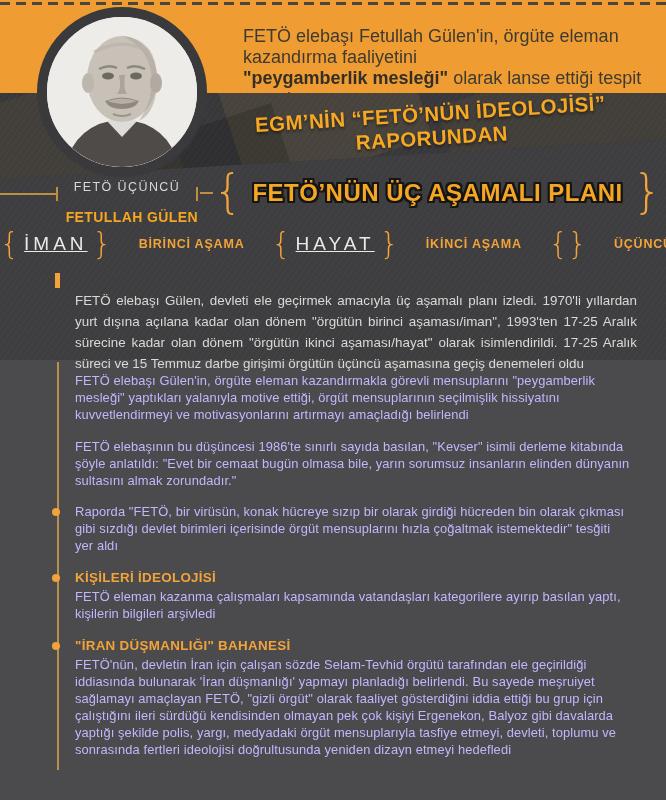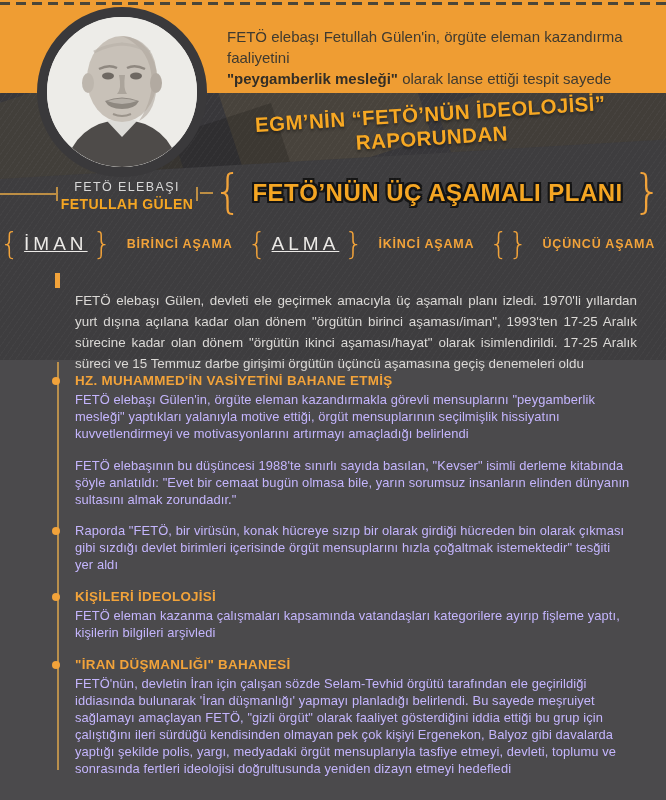--- a/index.html
+++ b/index.html
@@ -3,22 +3,22 @@
 <meta charset="utf-8">
 <style>
   html,body{margin:0;padding:0;background:#222;}
   .page{position:relative;width:666px;height:800px;overflow:hidden;
         font-family:"Liberation Sans","DejaVu Sans",sans-serif;
         background:#4B4A4C;}
   
   .band-orange{position:absolute;top:0;left:0;width:666px;height:93px;background:#EF9D33;}
   .dashed-top{position:absolute;top:2px;left:0;right:0;height:3px;
       background:repeating-linear-gradient(90deg,#4A4639 0 10px,transparent 10px 16px);}
-  .top-note{position:absolute;top:26px;left:227px;width:420px;
-      font-size:15px;line-height:21px;color:#3F3A30;}
+  .top-note{position:absolute;top:26px;left:243px;width:420px;
+      font-size:18px;line-height:21px;color:#3F3A30;}
   .top-note b{color:#332E26;}
   
   .plan-area{position:absolute;top:93px;left:0;width:666px;height:267px;background:#3E3D3F;
       background-image:repeating-linear-gradient(125deg,rgba(255,255,255,.025) 0 1px,transparent 1px 5px);}
   .camo-band{position:absolute;top:0;left:0;width:666px;height:86px;background:#38373A;
       background-image:repeating-linear-gradient(125deg,rgba(255,255,255,.03) 0 1px,transparent 1px 5px);
       clip-path:polygon(0 0,100% 0,100% 54%,0 100%);overflow:hidden;}
   .camo-band .patch{position:absolute;}
   .p1{left:-30px;top:-10px;width:200px;height:120px;background:rgba(142,120,62,.12);transform:rotate(-18deg);}
   .p2{left:230px;top:-34px;width:190px;height:110px;background:rgba(155,130,75,.16);transform:rotate(-18deg);}
@@ -30,38 +30,38 @@
   
   .portrait{position:absolute;top:7px;left:37px;width:150px;height:150px;border-radius:50%;
       border:10px solid #3A393B;background:#ECEBE7;overflow:hidden;z-index:5;}
   .portrait svg{display:block;}
   
   .cap-line{position:absolute;top:100px;left:0;width:56px;height:2px;background:#BD8E44;}
   .tick{position:absolute;top:94px;width:2px;height:14px;background:#BD8E44;}
   .tick.t1{left:56px;} .tick.t2{left:196px;}
   .caption{position:absolute;top:87px;left:56px;width:142px;text-align:center;}
   .cap1{font-size:12.5px;letter-spacing:1.4px;color:#D8D8D8;}
-  .cap2{font-size:14px;font-weight:800;letter-spacing:.4px;color:#F5A623;margin-top:2px;}
+  .cap2{font-size:14px;font-weight:800;letter-spacing:.4px;color:#F5A623;margin-top:15px;text-align:right;}
   
   .title-row{position:absolute;top:76px;left:200px;right:0;height:48px;display:flex;align-items:center;}
   .hline{height:2px;background:#BD8E44;}
   .title-row .lead{width:32px;}
   .title-row .trail{flex:1;margin-right:4px;}
   .brace{color:#F2A33A;font-weight:200;line-height:1;font-family:"DejaVu Sans",sans-serif;}
   .brace.lg{font-size:46px;transform:translateY(-2px);}
   .brace.sm{font-size:30px;}
   .plan-title{padding:0 10px;font-size:24px;font-weight:800;letter-spacing:.5px;color:#F5A623;white-space:nowrap;
       text-shadow:-2px -2px 0 #151515,2px -2px 0 #151515,-2px 2px 0 #151515,2px 2px 0 #151515,
                   -2px 0 0 #151515,2px 0 0 #151515,0 -2px 0 #151515,0 2px 0 #151515;}
   
   .stage-row{position:absolute;top:131px;left:0;right:0;height:40px;display:flex;align-items:center;}
   .stage-row .lead{width:62px;}
   .stage-row .trail{flex:1;margin-left:12px;}
   .stage-term{font-size:19px;letter-spacing:4px;color:#ECEAE7;padding:0 5px;white-space:nowrap;text-decoration:underline;}
-  .stage-label{font-size:12.5px;font-weight:800;letter-spacing:.8px;color:#F2A33A;margin:0 15px;white-space:nowrap;}
+  .stage-label{font-size:12.5px;font-weight:800;letter-spacing:.8px;color:#F2A33A;margin:0 27px;white-space:nowrap;}
   
   .intro-bar{position:absolute;top:180px;left:55px;width:5px;height:15px;background:#F2A33A;}
   .intro{position:absolute;top:184px;left:75px;width:562px;font-size:13.4px;line-height:21px;
       color:#DBD9D6;text-align:justify;}
   
   .content{position:absolute;top:360px;left:0;right:0;bottom:0;padding:13px 36px 0 75px;box-sizing:border-box;}
   .timeline{position:absolute;left:57px;top:2px;width:2px;height:408px;background:#B98F4C;}
   .report-section{margin:0 0 15px 0;}
   .sec-head{position:relative;margin:0 0 4px 0;font-size:13.4px;font-weight:800;
       letter-spacing:.3px;color:#F2A33A;}
@@ -88,40 +88,40 @@
       <div class="patch p2"></div>
       <div class="patch p3"></div>
       <div class="patch p4"></div>
       <div class="egm-ribbon">EGM’NİN “FETÖ’NÜN İDEOLOJİSİ” RAPORUNDAN</div>
     </div>
 
     <div class="cap-line"></div>
     <div class="tick t1"></div>
     <div class="tick t2"></div>
     <div class="caption">
-      <div class="cap1">FETÖ ELEBAŞI</div>
+      <div class="cap1">FETÖ ÜÇÜNCÜ</div>
       <div class="cap2">FETULLAH GÜLEN</div>
     </div>
 
     <div class="title-row">
       <div class="hline lead"></div>
       <span class="brace lg">{</span>
       <span class="plan-title">FETÖ’NÜN ÜÇ AŞAMALI PLANI</span>
       <span class="brace lg">}</span>
       <div class="hline trail"></div>
     </div>
 
     <div class="stage-row">
       <div class="hline lead"></div>
       <span class="brace sm">{</span>
       <span class="stage-term">İMAN</span>
       <span class="brace sm">}</span>
       <span class="stage-label">BİRİNCİ AŞAMA</span>
       <span class="brace sm">{</span>
-      <span class="stage-term">ALMA</span>
+      <span class="stage-term">HAYAT</span>
       <span class="brace sm">}</span>
       <span class="stage-label">İKİNCİ AŞAMA</span>
       <span class="brace sm">{</span>
       <span class="brace sm">}</span>
       <span class="stage-label">ÜÇÜNCÜ AŞAMA</span>
       <div class="hline trail"></div>
     </div>
 
     <div class="intro-bar"></div>
     <p class="intro">FETÖ elebaşı Gülen, devleti ele geçirmek amacıyla üç aşamalı planı izledi. 1970'li yıllardan yurt dışına açılana kadar olan dönem "örgütün birinci aşaması/iman", 1993'ten 17-25 Aralık sürecine kadar olan dönem "örgütün ikinci aşaması/hayat" olarak isimlendirildi. 17-25 Aralık süreci ve 15 Temmuz darbe girişimi örgütün üçüncü aşamasına geçiş denemeleri oldu</p>
@@ -145,36 +145,35 @@
       <path d="M60,84 Q75,79 90,84 Q82,87 75,87 Q68,87 60,84 Z" fill="#B5AFA7"></path>
       <path d="M66,97 Q75,101 84,97" stroke="#9B948B" stroke-width="2" fill="none"></path>
       <path d="M47,35 Q60,28 75,27 Q90,28 103,35" stroke="#B9B2A9" stroke-width="3" fill="none" opacity="0.7"></path>
     </svg>
   </div>
 
   <div class="content">
     <div class="timeline"></div>
 
     <section class="report-section">
-      <h3 class="sec-head"><span class="dot"></span><span>HZ. MUHAMMED'İN VASİYETİNİ BAHANE ETMİŞ</span></h3>
       <p class="sec-body">FETÖ elebaşı Gülen'in, örgüte eleman kazandırmakla görevli mensuplarını "peygamberlik mesleği" yaptıkları yalanıyla motive ettiği, örgüt mensuplarının seçilmişlik hissiyatını kuvvetlendirmeyi ve motivasyonlarını artırmayı amaçladığı belirlendi</p>
     </section>
 
     <section class="report-section">
-      <p class="sec-body">FETÖ elebaşının bu düşüncesi 1988'te sınırlı sayıda basılan, "Kevser" isimli derleme kitabında şöyle anlatıldı: "Evet bir cemaat bugün olmasa bile, yarın sorumsuz insanların elinden dünyanın sultasını almak zorundadır."</p>
+      <p class="sec-body">FETÖ elebaşının bu düşüncesi 1986'te sınırlı sayıda basılan, "Kevser" isimli derleme kitabında şöyle anlatıldı: "Evet bir cemaat bugün olmasa bile, yarın sorumsuz insanların elinden dünyanın sultasını almak zorundadır."</p>
     </section>
 
     <section class="report-section">
       <h3 class="sec-head"><span class="dot"></span></h3>
       <p class="sec-body">Raporda "FETÖ, bir virüsün, konak hücreye sızıp bir olarak girdiği hücreden bin olarak çıkması gibi sızdığı devlet birimleri içerisinde örgüt mensuplarını hızla çoğaltmak istemektedir" tesğiti yer aldı</p>
     </section>
 
     <section class="report-section">
       <h3 class="sec-head"><span class="dot"></span><span>KİŞİLERİ İDEOLOJİSİ</span></h3>
-      <p class="sec-body">FETÖ eleman kazanma çalışmaları kapsamında vatandaşları kategorilere ayırıp fişleme yaptı, kişilerin bilgileri arşivledi</p>
+      <p class="sec-body">FETÖ eleman kazanma çalışmaları kapsamında vatandaşları kategorilere ayırıp basılan yaptı, kişilerin bilgileri arşivledi</p>
     </section>
 
     <section class="report-section">
       <h3 class="sec-head"><span class="dot"></span><span>"İRAN DÜŞMANLIĞI" BAHANESİ</span></h3>
       <p class="sec-body">FETÖ'nün, devletin İran için çalışan sözde Selam-Tevhid örgütü tarafından ele geçirildiği iddiasında bulunarak 'İran düşmanlığı' yapmayı planladığı belirlendi. Bu sayede meşruiyet sağlamayı amaçlayan FETÖ, "gizli örgüt" olarak faaliyet gösterdiğini iddia ettiği bu grup için çalıştığını ileri sürdüğü kendisinden olmayan pek çok kişiyi Ergenekon, Balyoz gibi davalarda yaptığı şekilde polis, yargı, medyadaki örgüt mensuplarıyla tasfiye etmeyi, devleti, toplumu ve sonrasında fertleri ideolojisi doğrultusunda yeniden dizayn etmeyi hedefledi</p>
     </section>
   </div>
 
 </div>
 

